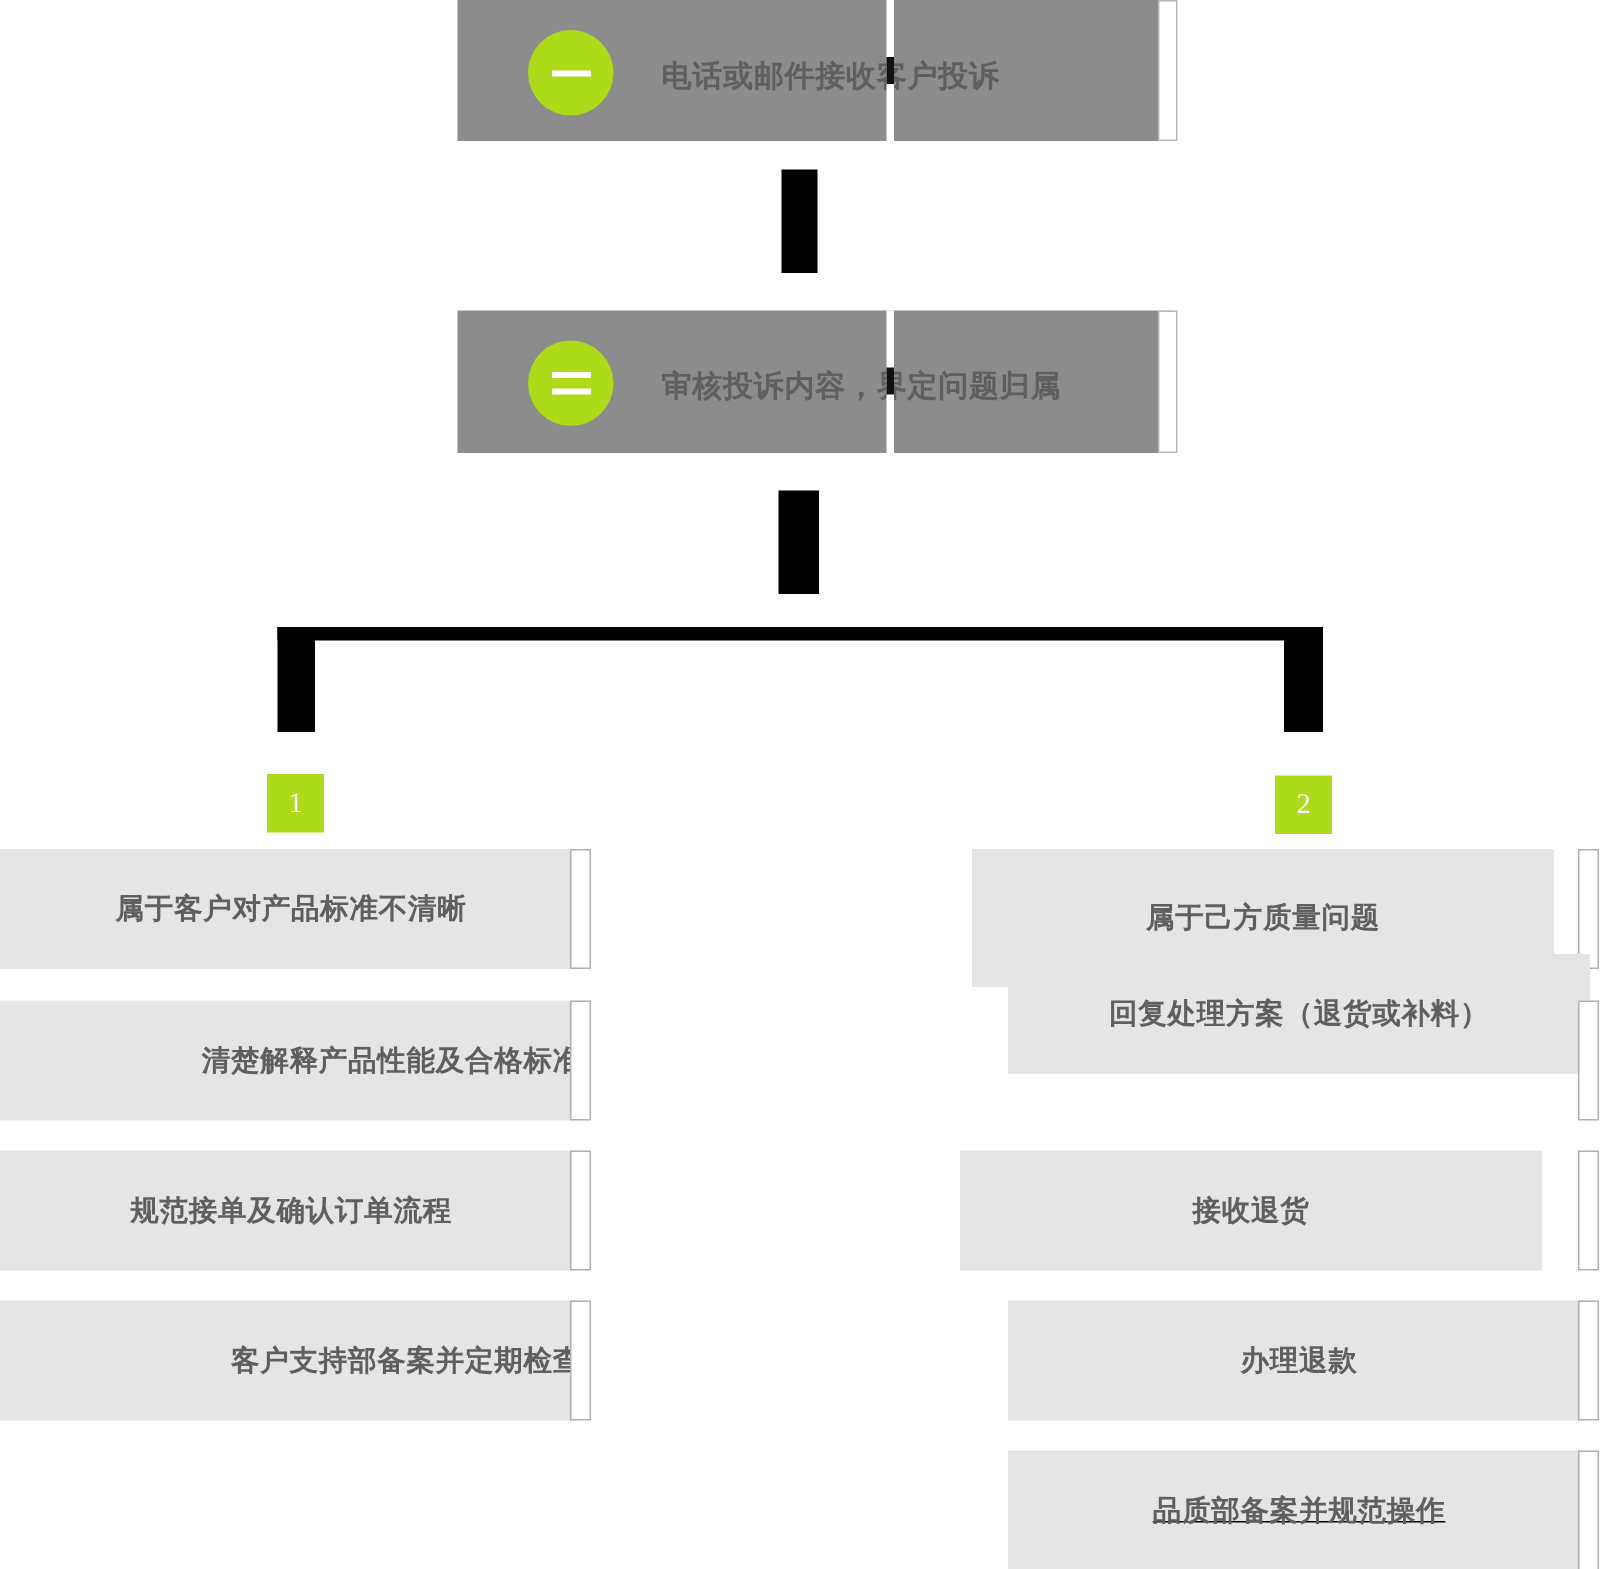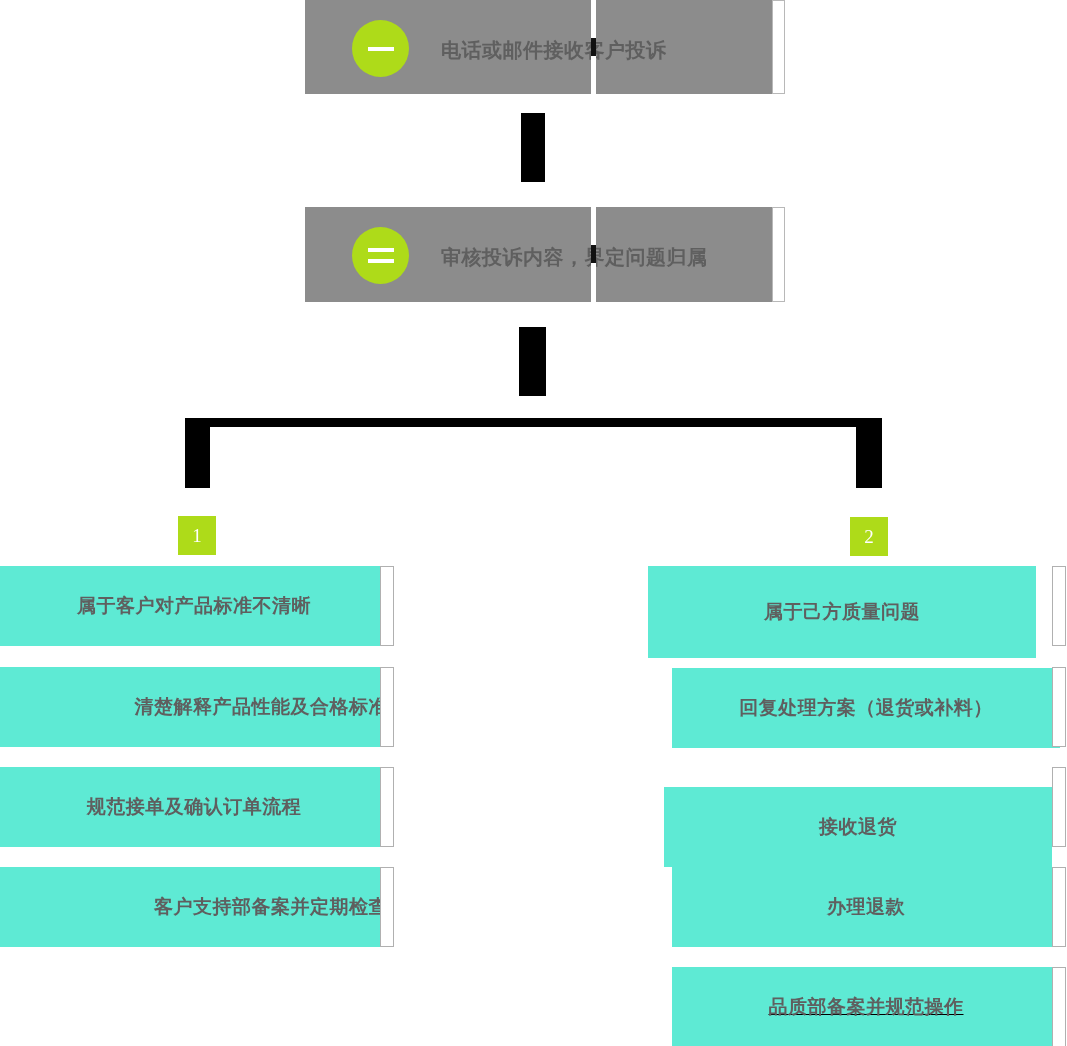--- a/index.html
+++ b/index.html
@@ -94,21 +94,21 @@
     line-height: 1;
     display: flex;
     align-items: center;
     justify-content: center;
     font-family: "Liberation Serif", "DejaVu Serif", serif;
   }
 
   
   .item-box {
     position: absolute;
-    background: #5eead4;
+    background: #e5e5e5;
     display: flex;
     align-items: center;
     justify-content: center;
     box-sizing: border-box;
   }
   .item-label {
     color: #5f5f5f;
     font-size: 19px;
     font-weight: bold;
     letter-spacing: 0.5px;
@@ -178,26 +178,26 @@
   </div>
   <div class="item-tab" style="left:380px; top:867px; width:14px; height:80px;"></div>
 
   <div class="badge" style="left:850px; top:517px; width:38px; height:39px;">2</div>
 
   <div class="item-box" style="left:648px; top:566px; width:388px; height:92px;">
     <span class="item-label">属于己方质量问题</span>
   </div>
   <div class="item-tab" style="left:1052px; top:566px; width:14px; height:80px;"></div>
 
-  <div class="item-box" style="left:672px; top:668px; width:388px; height:80px;">
+  <div class="item-box" style="left:672px; top:636px; width:388px; height:80px;">
     <span class="item-label">回复处理方案（退货或补料）</span>
   </div>
   <div class="item-tab" style="left:1052px; top:667px; width:14px; height:80px;"></div>
 
-  <div class="item-box" style="left:664px; top:767px; width:388px; height:80px;margin-top:20px;">
+  <div class="item-box" style="left:640px; top:767px; width:388px; height:80px;">
     <span class="item-label">接收退货</span>
   </div>
   <div class="item-tab" style="left:1052px; top:767px; width:14px; height:80px;"></div>
 
   <div class="item-box" style="left:672px; top:867px; width:388px; height:80px;">
     <span class="item-label">办理退款</span>
   </div>
   <div class="item-tab" style="left:1052px; top:867px; width:14px; height:80px;"></div>
 
   <div class="item-box" style="left:672px; top:967px; width:388px; height:80px;text-decoration:underline;">

